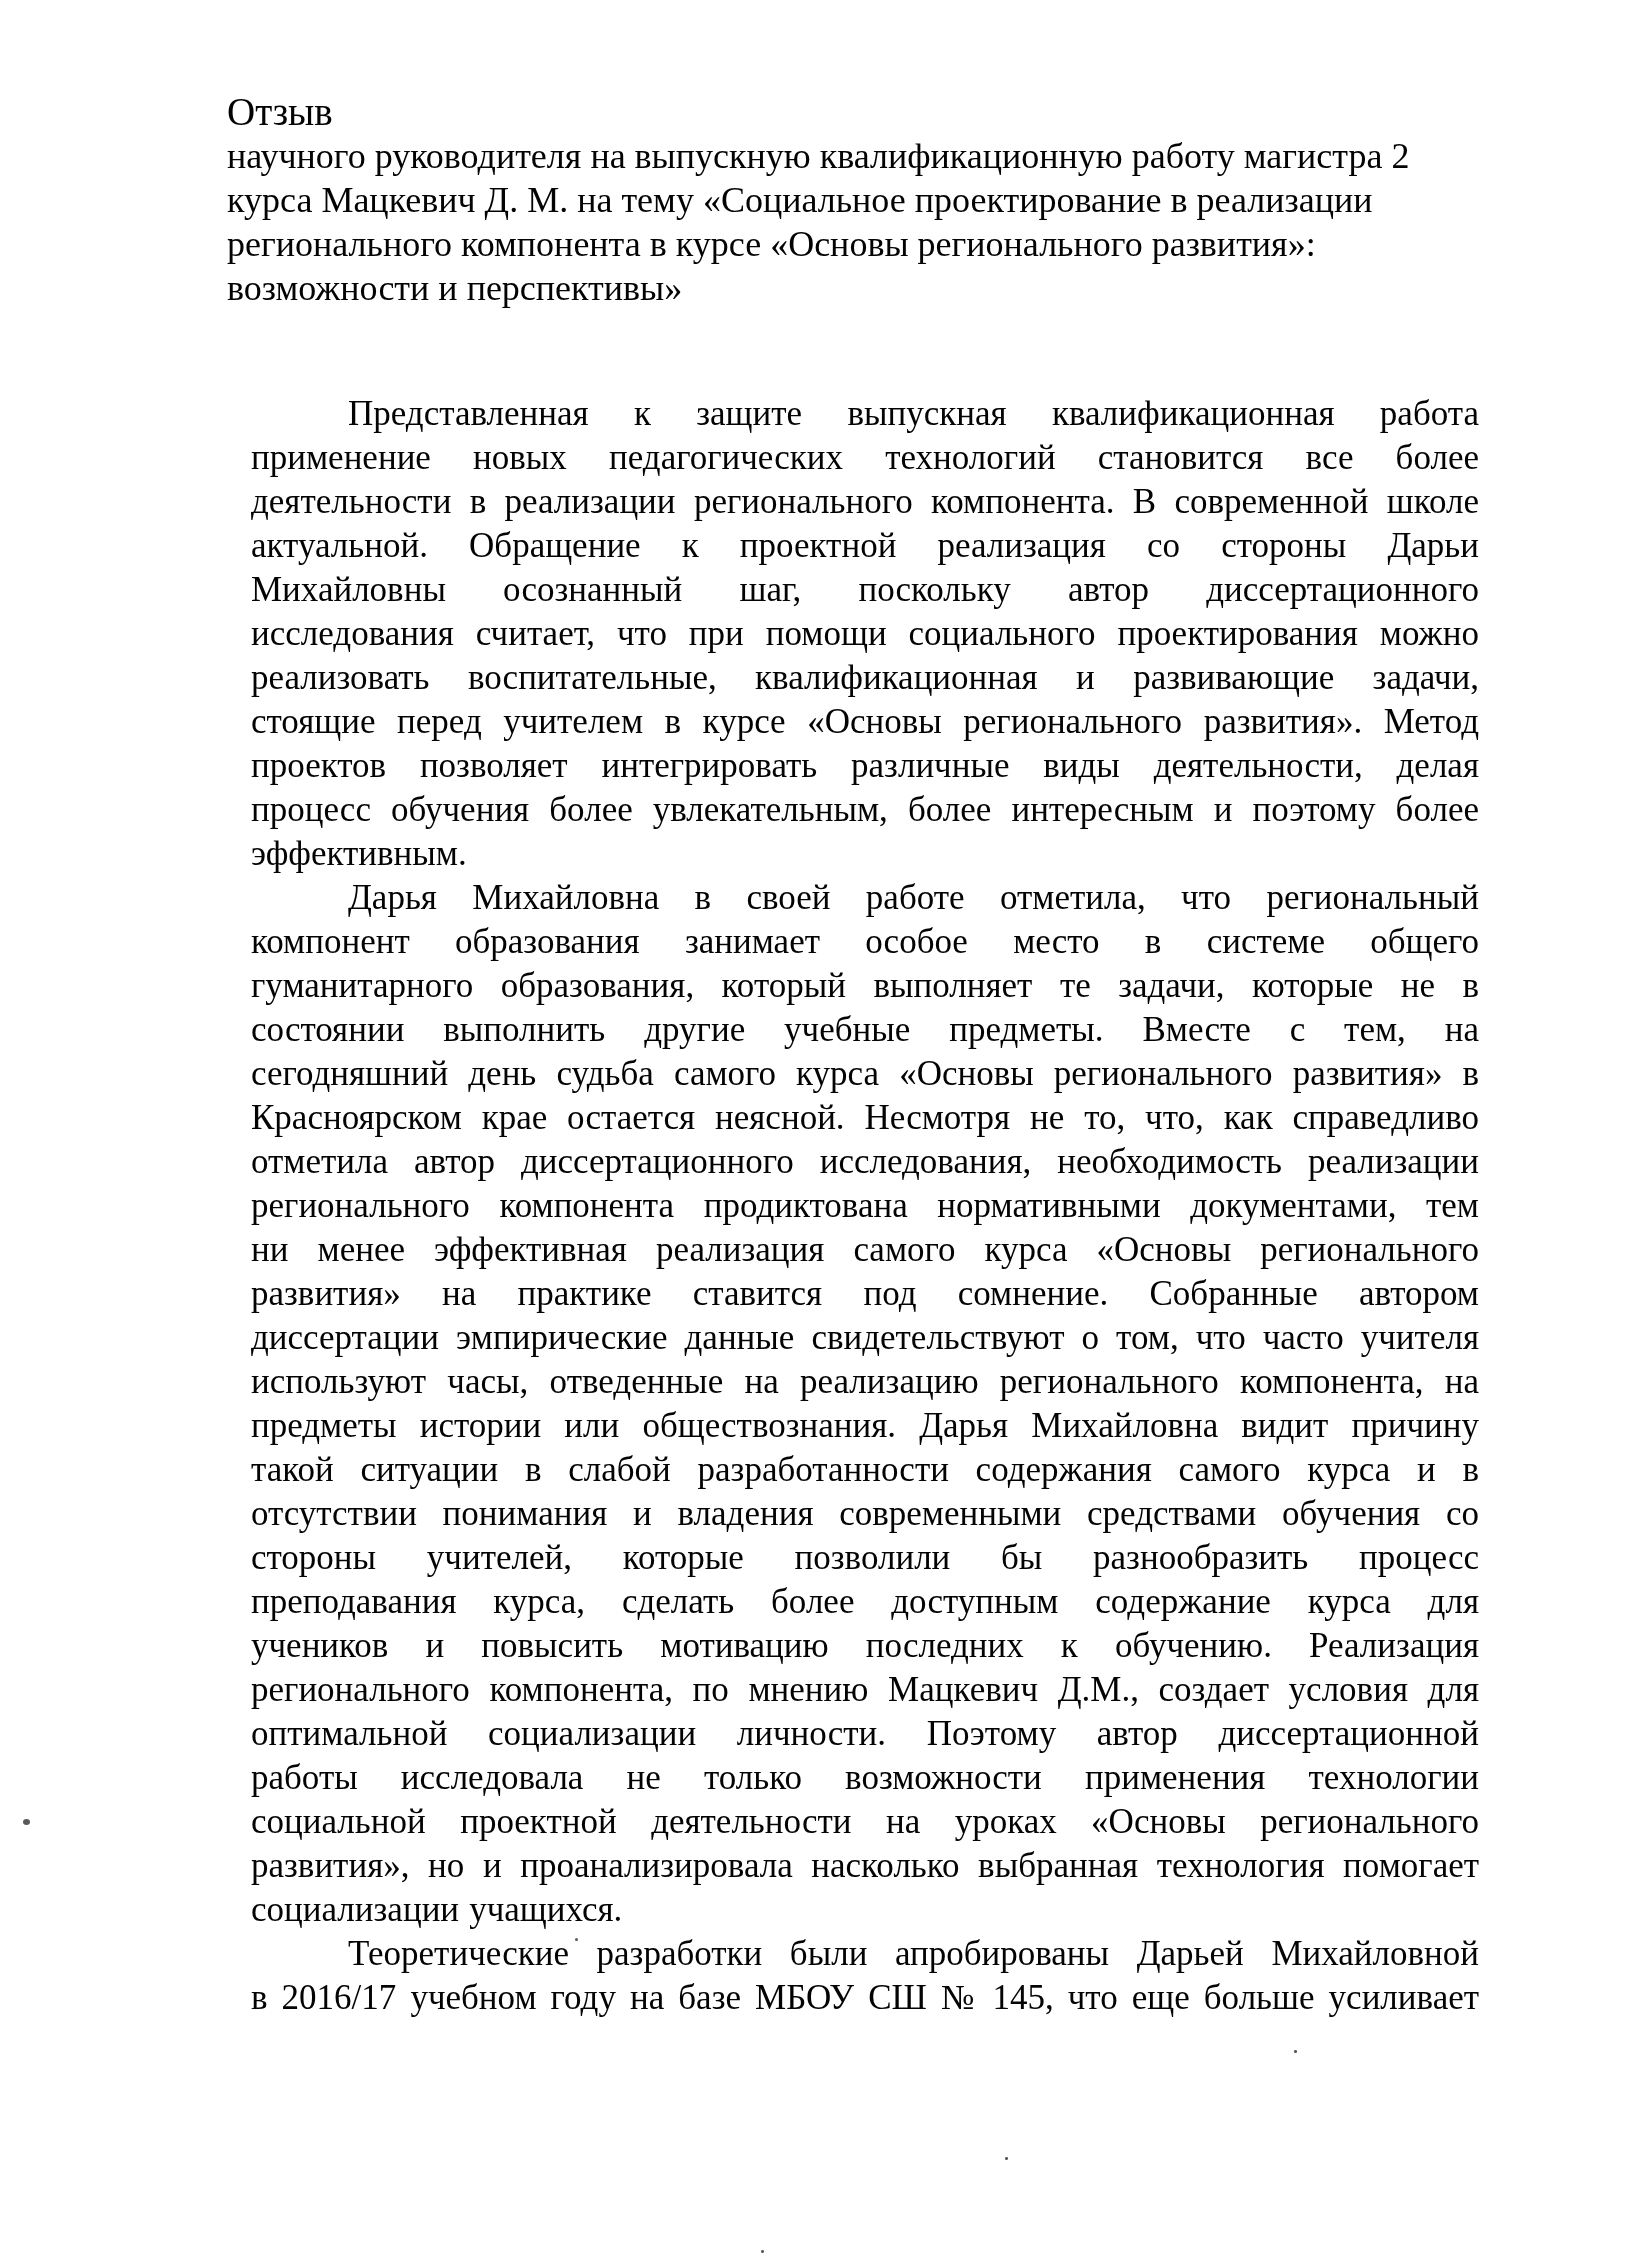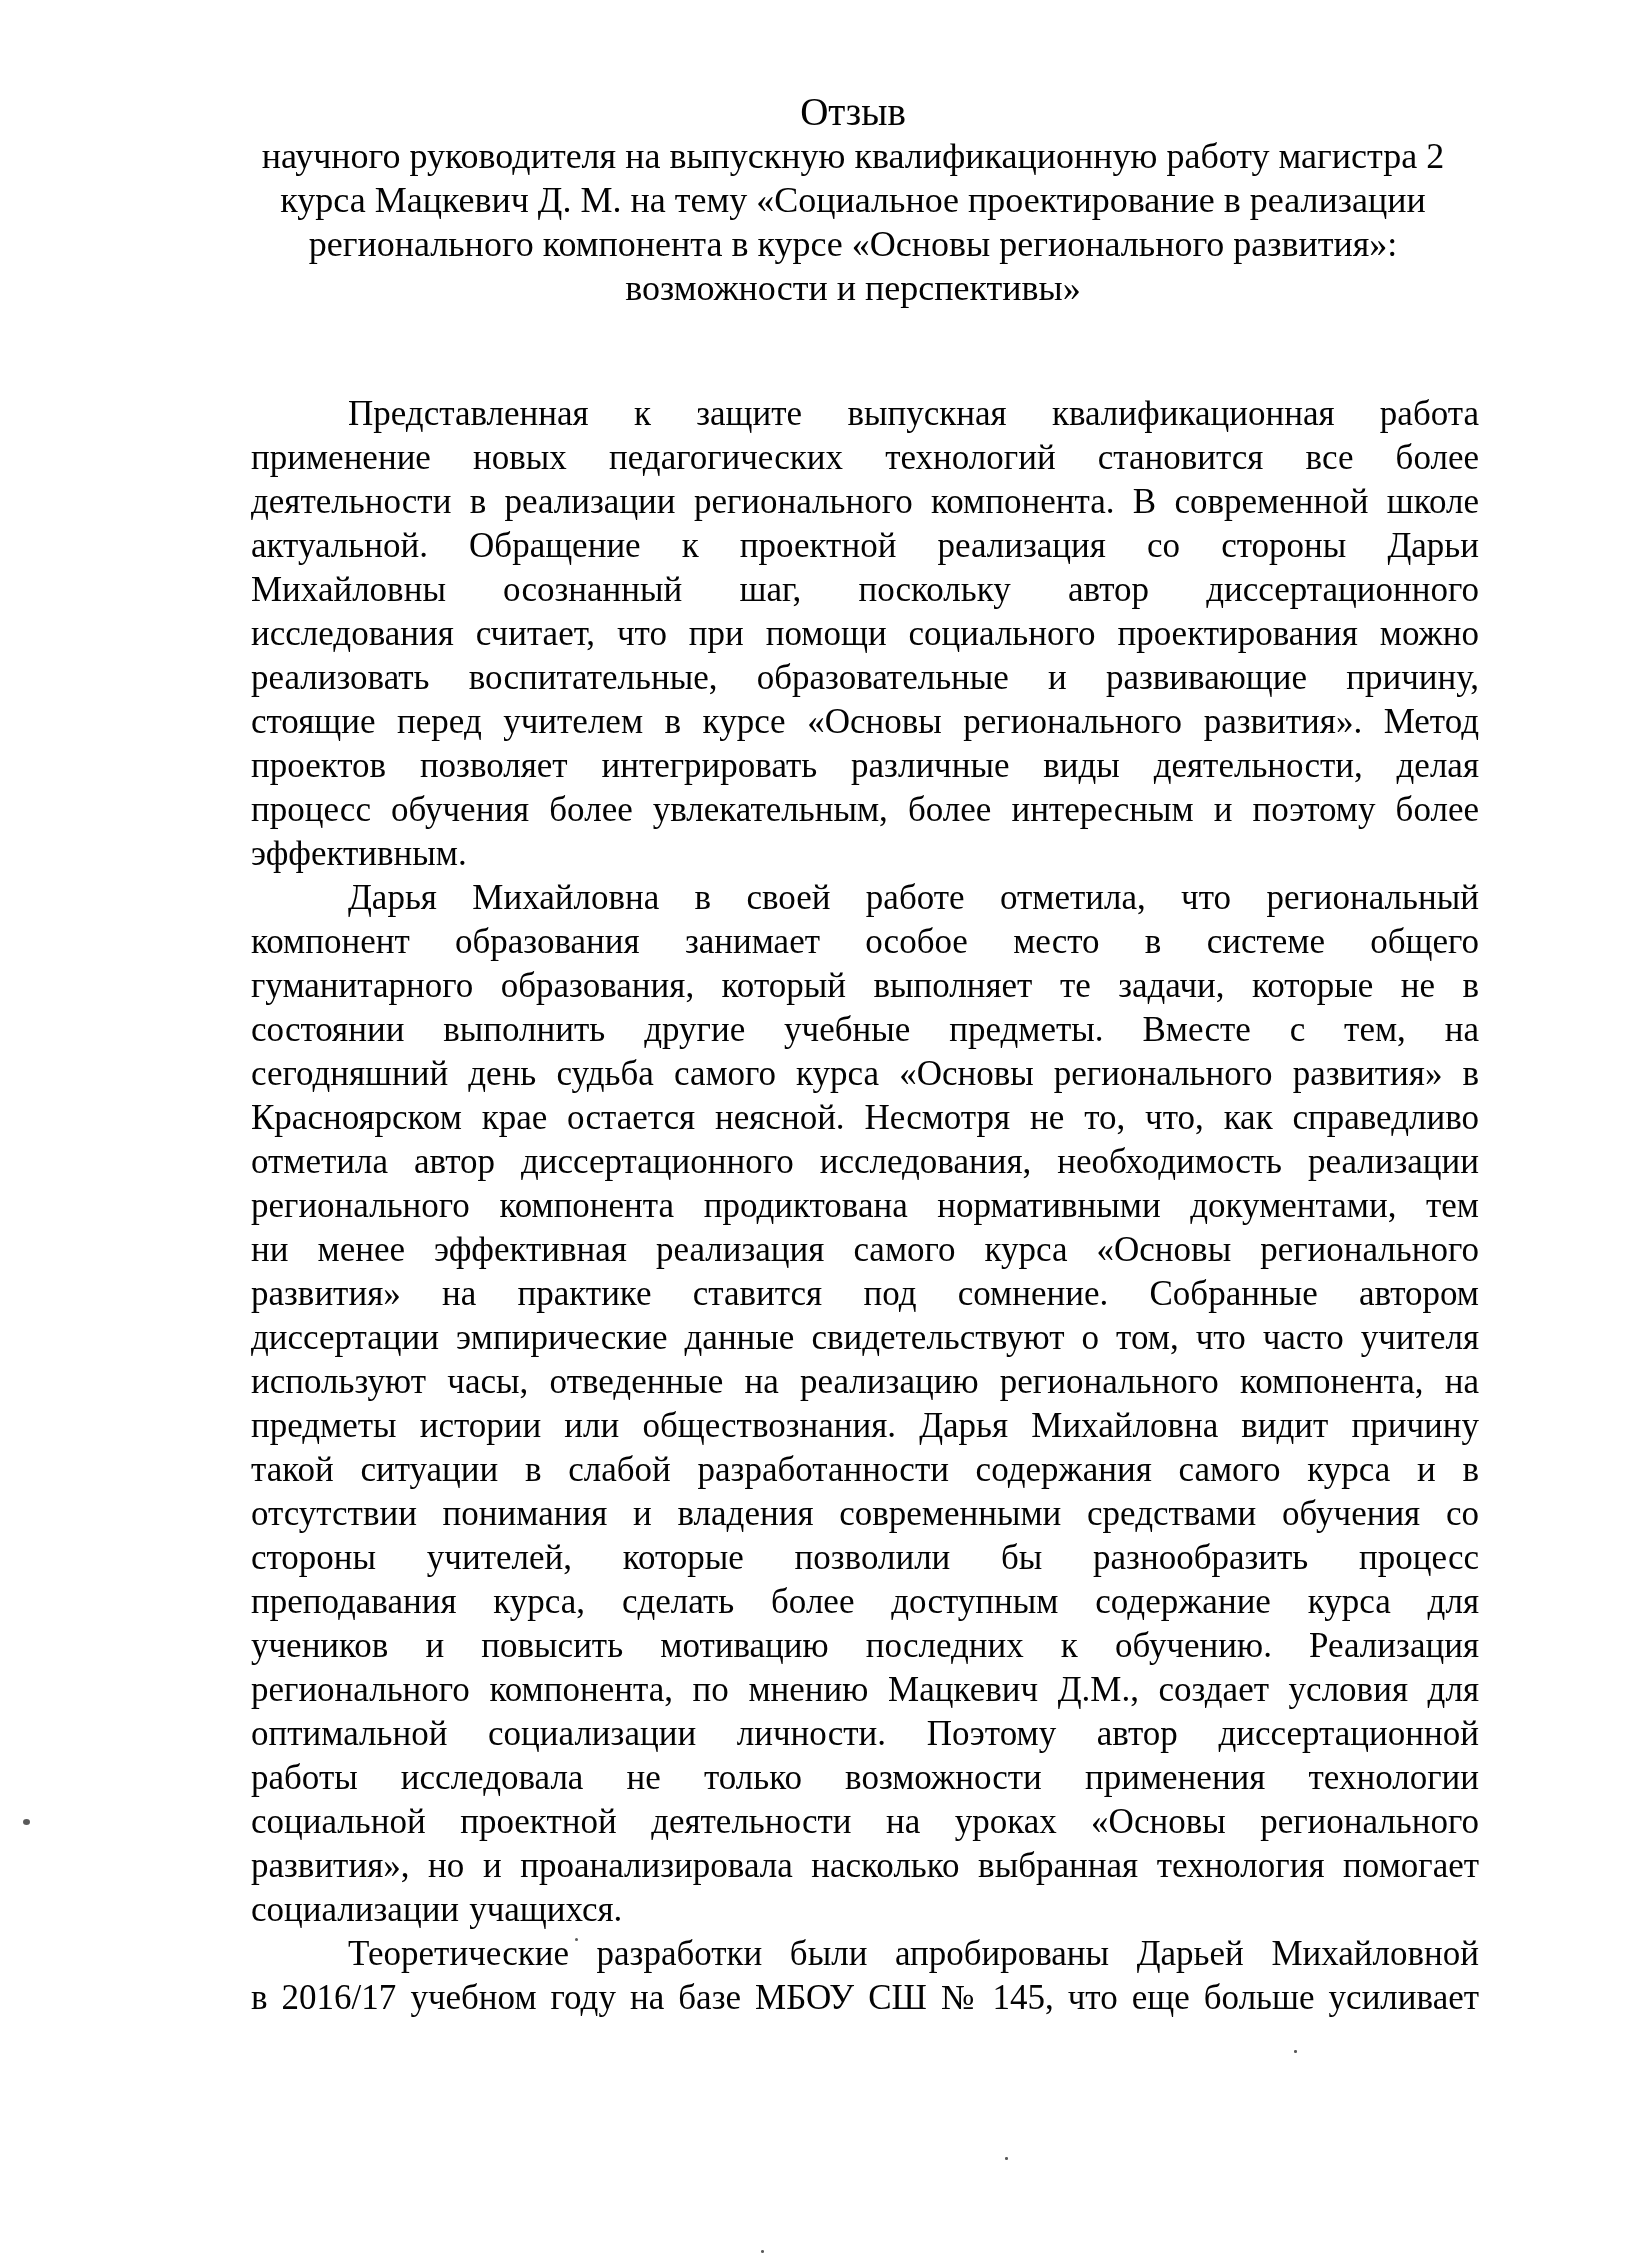--- a/index.html
+++ b/index.html
@@ -18,21 +18,21 @@
     overflow: hidden;
   }
   .doc {
     position: absolute;
     left: 227px;
     top: 90px;
     width: 1252px;
     filter: contrast(1.08) blur(0.2px);
   }
   .title .tline {
-    text-align: center;
+    text-align: left;
     font-size: 36px;
     line-height: 44px;
     height: 44px;
     white-space: nowrap;
   }
   .title .tline.main {
     font-size: 39px;
   }
   .body-text {
     margin-top: 82px;
@@ -72,21 +72,21 @@
         <div class="tline">возможности и перспективы»</div>
       </div>
     <div class="body-text">
         <div class="para">
           <div class="line indent">Представленная к защите выпускная квалификационная работа</div>
           <div class="line">применение новых педагогических технологий становится все более</div>
           <div class="line">деятельности в реализации регионального компонента. В современной школе</div>
           <div class="line">актуальной. Обращение к проектной реализация со стороны Дарьи</div>
           <div class="line">Михайловны осознанный шаг, поскольку автор диссертационного</div>
           <div class="line">исследования считает, что при помощи социального проектирования можно</div>
-          <div class="line">реализовать воспитательные, образовательные и развивающие причину,</div>
+          <div class="line">реализовать воспитательные, квалификационная и развивающие задачи,</div>
           <div class="line">стоящие перед учителем в курсе «Основы регионального развития». Метод</div>
           <div class="line">проектов позволяет интегрировать различные виды деятельности, делая</div>
           <div class="line">процесс обучения более увлекательным, более интересным и поэтому более</div>
           <div class="line left-last">эффективным.</div>
         </div>
         <div class="para">
           <div class="line indent">Дарья Михайловна в своей работе отметила, что региональный</div>
           <div class="line">компонент образования занимает особое место в системе общего</div>
           <div class="line">гуманитарного образования, который выполняет те задачи, которые не в</div>
           <div class="line">состоянии выполнить другие учебные предметы. Вместе с тем, на</div>

